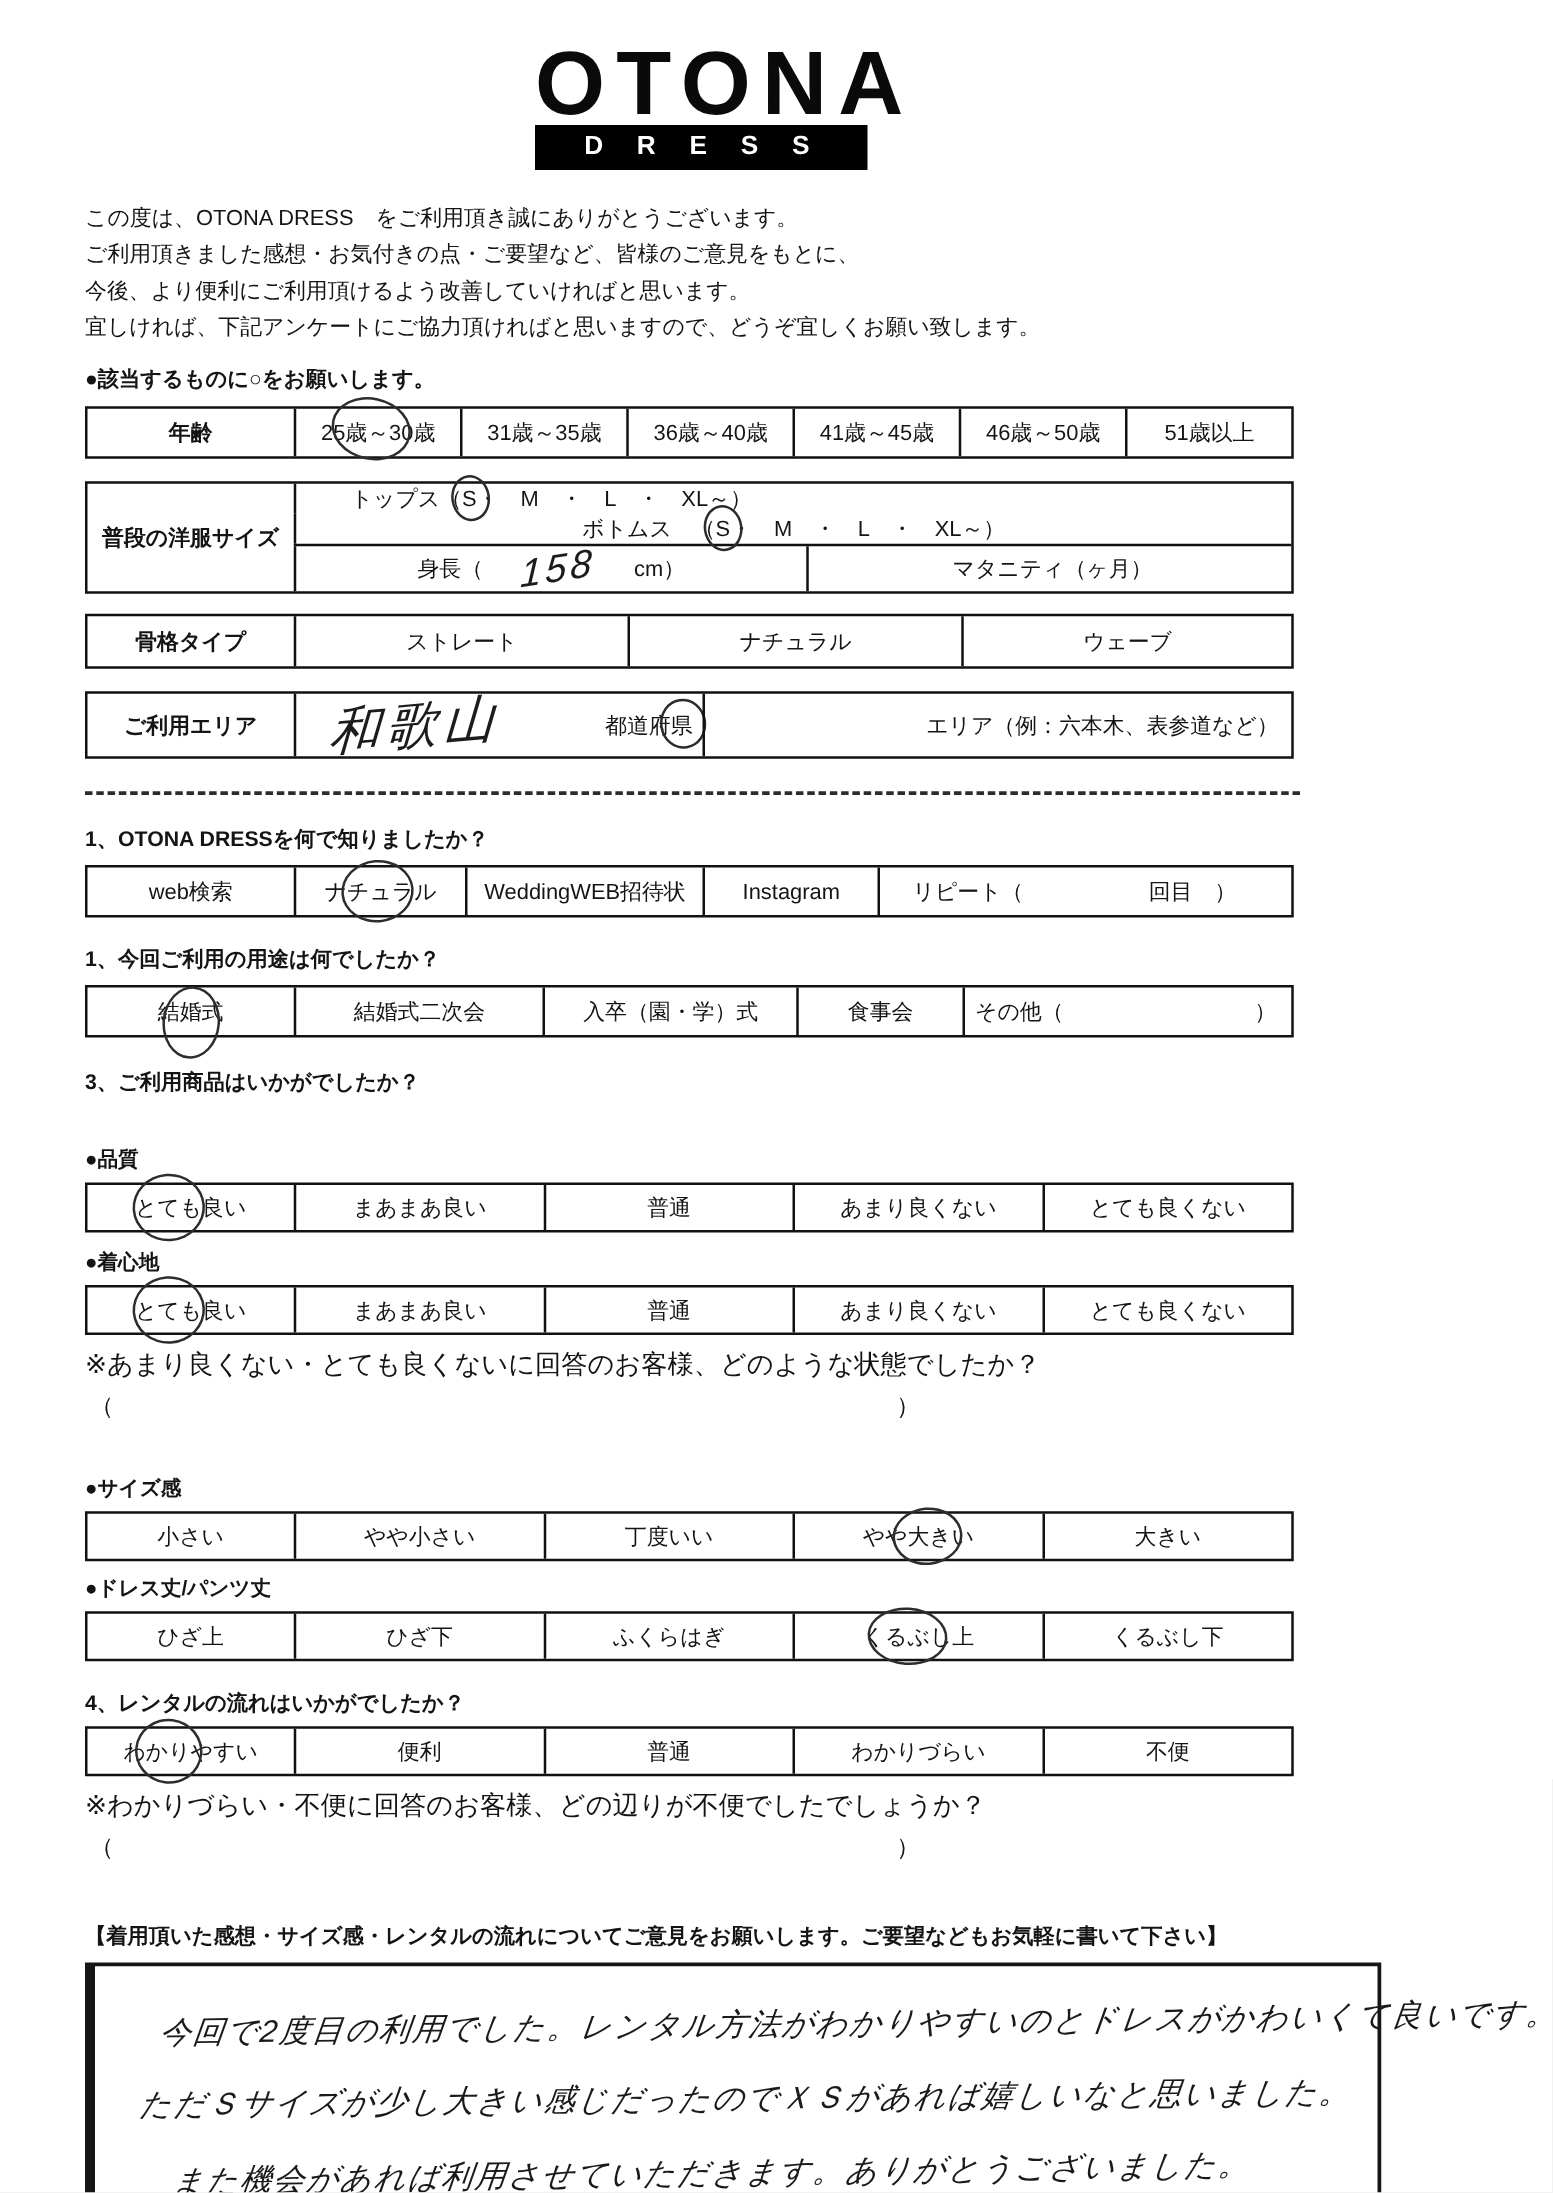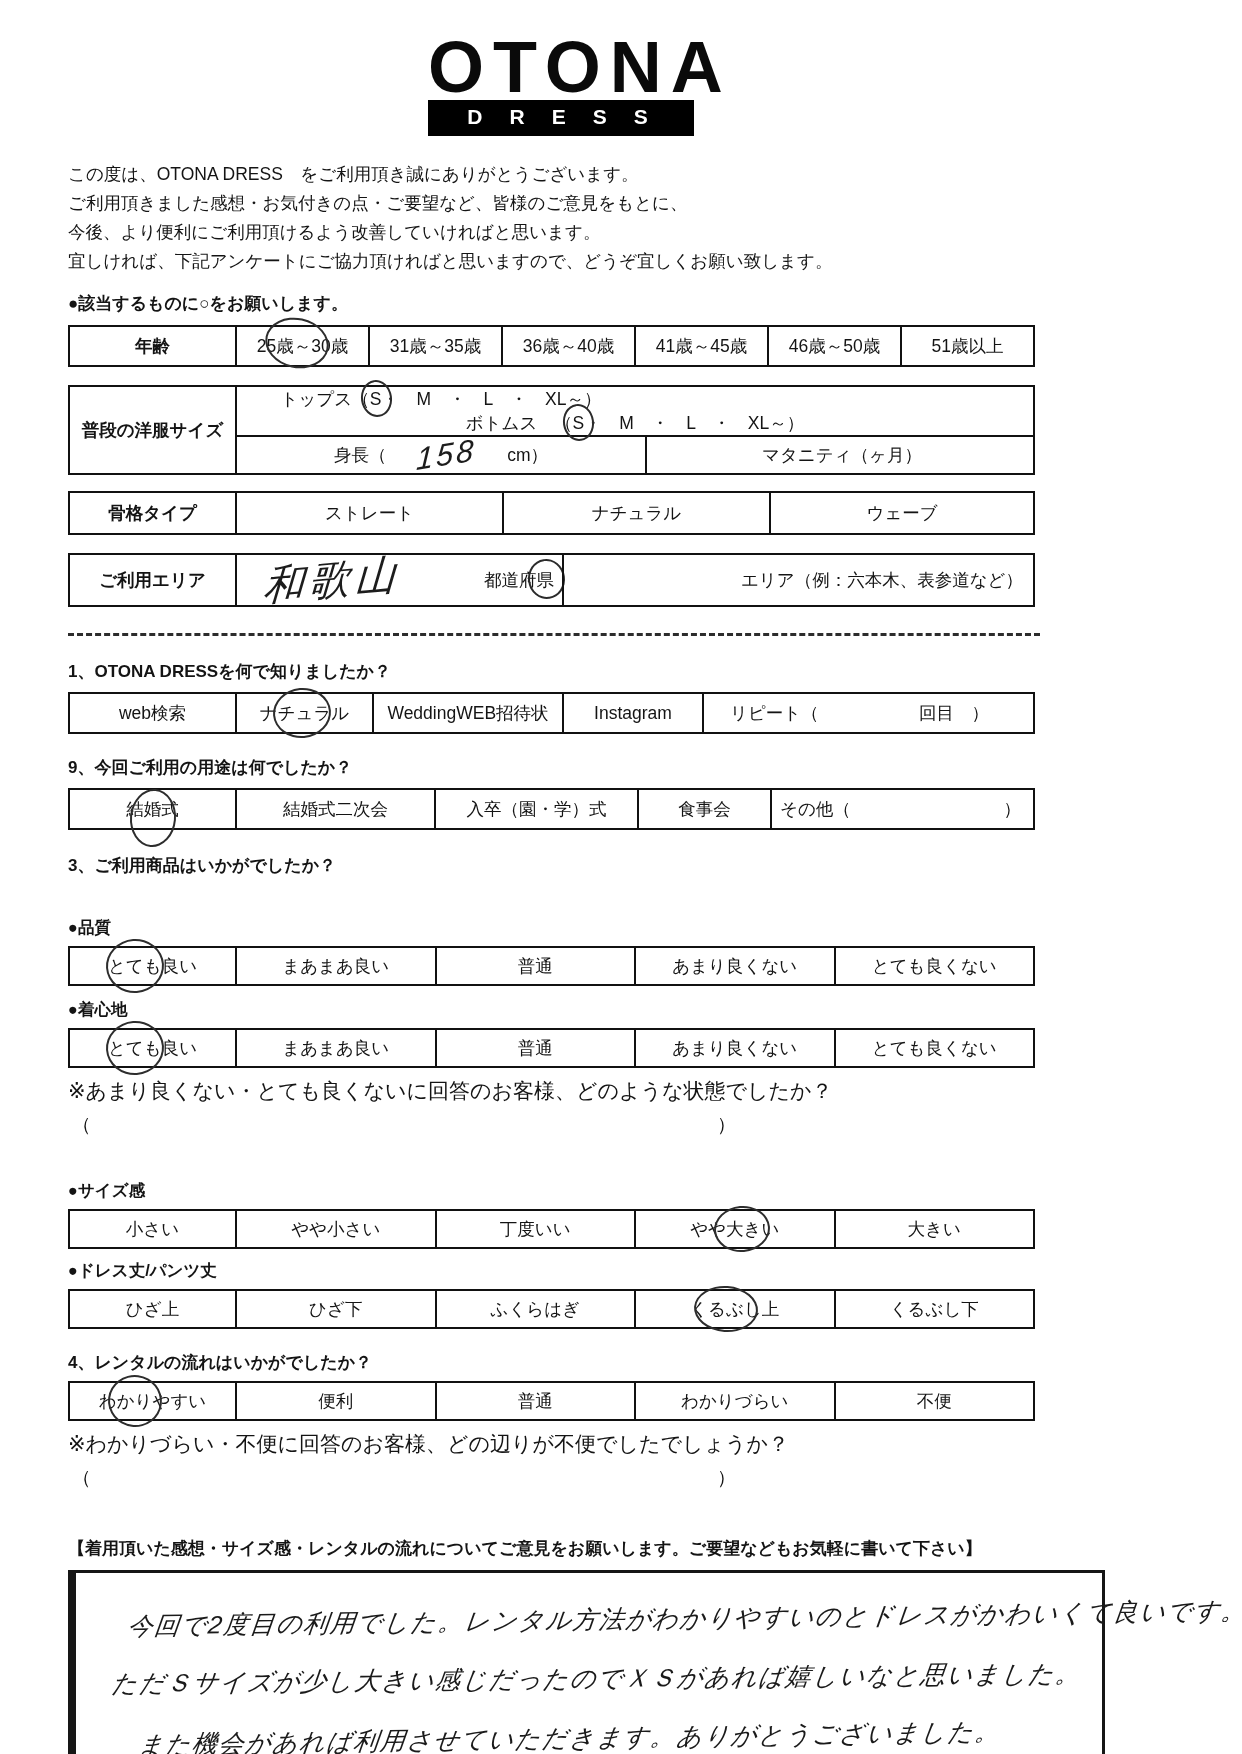--- a/index.html
+++ b/index.html
@@ -209,21 +209,21 @@
         </div>
       <div class="cell q1-c3">
           <span>Instagram</span>
         </div>
       <div class="cell q1-repeat">
         <span>リピート（</span>
         <span>回目　）</span>
       </div>
     </div>
 
-    <div class="qtitle mt-q2">9、今回ご利用の用途は何でしたか？</div>
+    <div class="qtitle mt-q2">1、今回ご利用の用途は何でしたか？</div>
     <div class="tbl tbl-q2">
       <div class="cell q2-c0">
         <span>結婚式</span>
         <span class="mark m-q2"></span>
       </div>
       <div class="cell q2-c1">
           <span>結婚式二次会</span>
         </div>
       <div class="cell q2-c2">
           <span>入卒（園・学）式</span>

